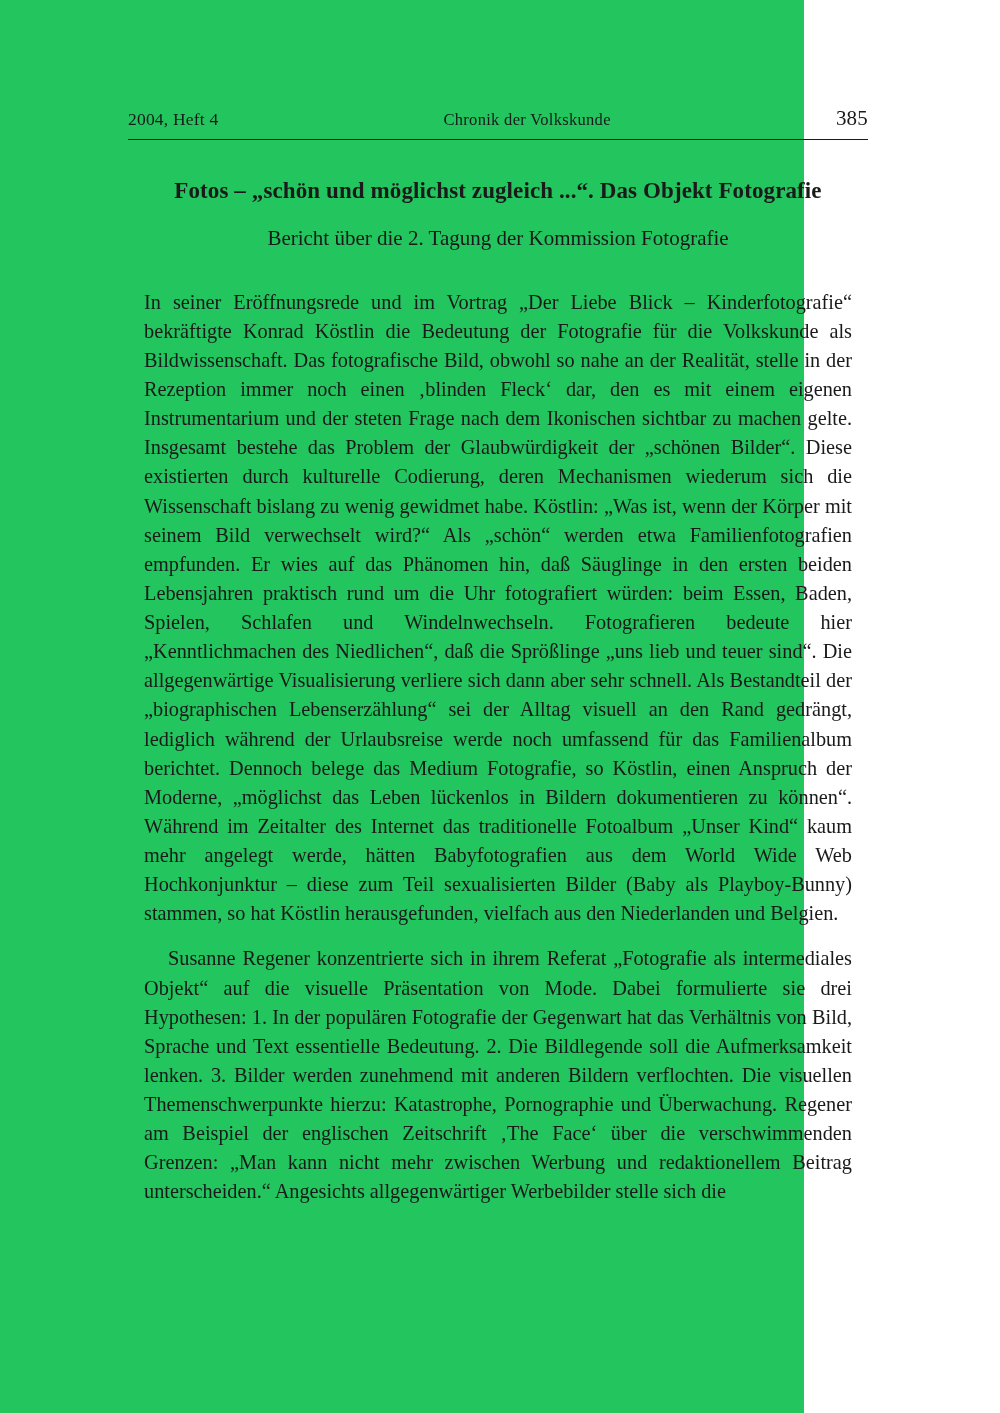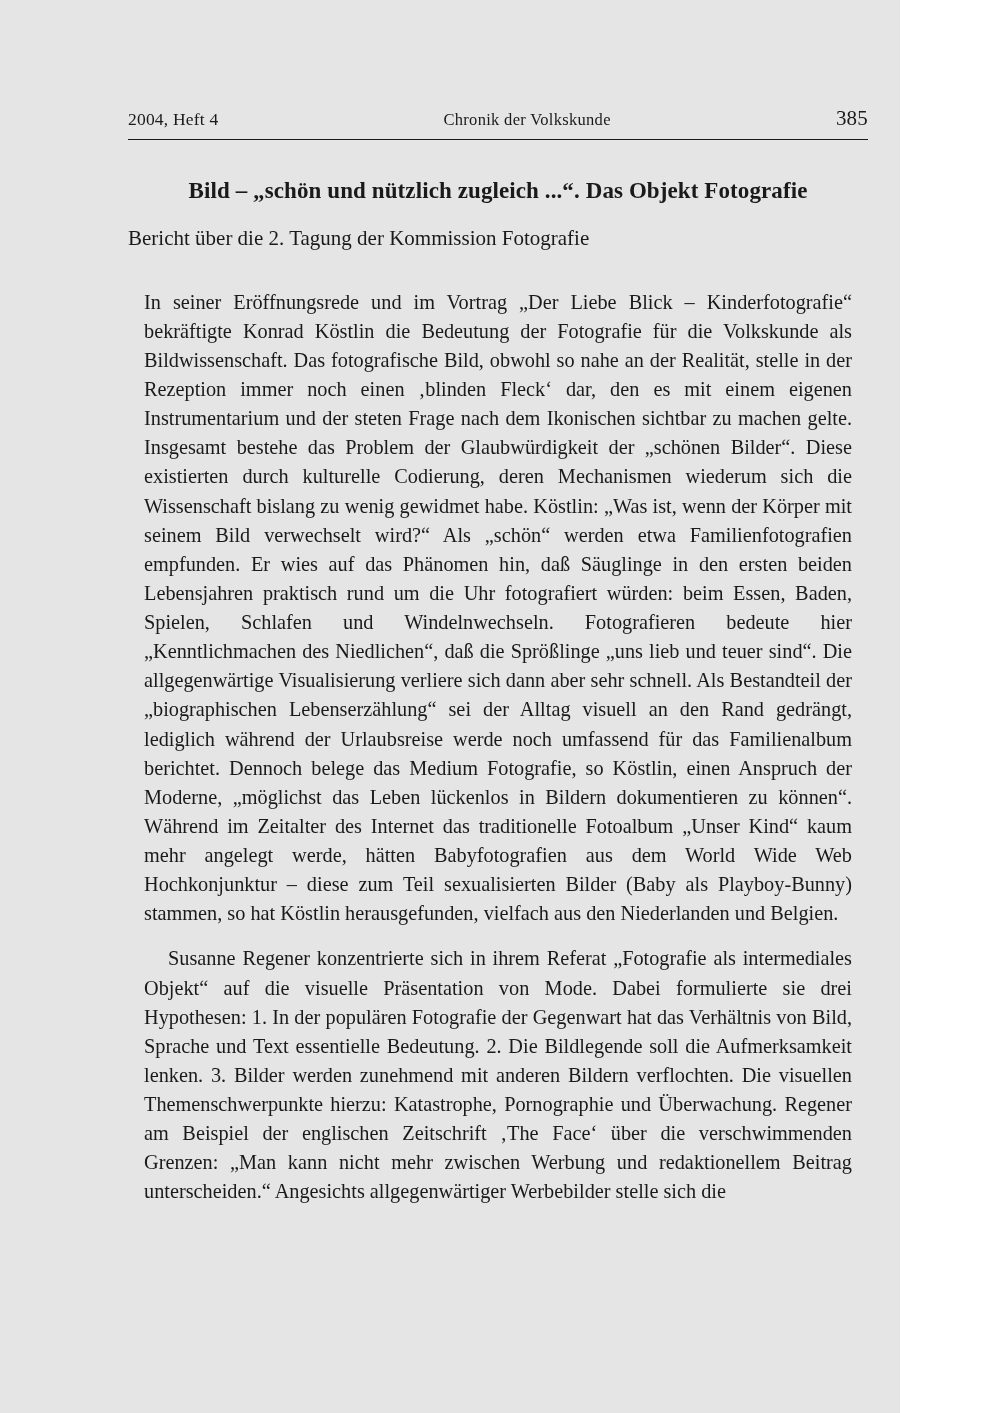--- a/index.html
+++ b/index.html
@@ -12,23 +12,23 @@
     height: 1413px;
     font-family: "Liberation Serif", serif;
     color: #1a1a1a;
     position: relative;
     overflow: hidden;
   }
   .page {
     position: absolute;
     left: 0;
     top: 0;
-    width: 900px;
+    width: 804px;
     height: 1413px;
-    background: #e5e5e5;
+    background: #22c55e;
   }
   .content {
     position: absolute;
     left: 128px;
     top: 108px;
     width: 740px;
   }
   
   .runhead {
     display: flex;
@@ -60,21 +60,21 @@
   
   .article-title {
     font-size: 23px;
     font-weight: bold;
     text-align: center;
     line-height: 1.3;
     margin-bottom: 18px;
     letter-spacing: 0.1px;
   }
   .subtitle {
-    text-align: left;
+    text-align: center;
     font-size: 21px;
     line-height: 1.42;
     margin-bottom: 34px;
   }
   .subtitle div {
     white-space: nowrap;
   }
   
   .para {
     font-size: 20.3px;
@@ -94,21 +94,21 @@
 <div class="page">
   <div class="content">
 
     <div class="runhead">
       <span class="rh-left">2004, Heft 4</span>
       <span class="rh-center">Chronik der Volkskunde</span>
       <span class="rh-right">385</span>
     </div>
     <div class="rule"></div>
 
-    <h1 class="article-title">Bild – „schön und nützlich zugleich ...“. Das Objekt Fotografie</h1>
+    <h1 class="article-title">Fotos – „schön und möglichst zugleich ...“. Das Objekt Fotografie</h1>
 
     <div class="subtitle">
       <div>Bericht über die 2. Tagung der Kommission Fotografie</div>
     </div>
 
     <p class="para">In seiner Eröffnungsrede und im Vortrag „Der Liebe Blick – Kinderfotografie“ bekräftigte Konrad Köstlin die Bedeutung der Fotografie für die Volkskunde als Bildwissenschaft. Das fotografische Bild, obwohl so nahe an der Realität, stelle in der Rezeption immer noch einen ‚blinden Fleck‘ dar, den es mit einem eigenen Instrumentarium und der steten Frage nach dem Ikonischen sichtbar zu machen gelte. Insgesamt bestehe das Problem der Glaubwürdigkeit der „schönen Bilder“. Diese existierten durch kulturelle Codierung, deren Mechanismen wiederum sich die Wissenschaft bislang zu wenig gewidmet habe. Köstlin: „Was ist, wenn der Körper mit seinem Bild verwechselt wird?“ Als „schön“ werden etwa Familienfotografien empfunden. Er wies auf das Phänomen hin, daß Säuglinge in den ersten beiden Lebensjahren praktisch rund um die Uhr fotografiert würden: beim Essen, Baden, Spielen, Schlafen und Windelnwechseln. Fotografieren bedeute hier „Kenntlichmachen des Niedlichen“, daß die Sprößlinge „uns lieb und teuer sind“. Die allgegenwärtige Visualisierung verliere sich dann aber sehr schnell. Als Bestandteil der „biographischen Lebenserzählung“ sei der Alltag visuell an den Rand gedrängt, lediglich während der Urlaubsreise werde noch umfassend für das Familienalbum berichtet. Dennoch belege das Medium Fotografie, so Köstlin, einen Anspruch der Moderne, „möglichst das Leben lückenlos in Bildern dokumentieren zu können“. Während im Zeitalter des Internet das traditionelle Fotoalbum „Unser Kind“ kaum mehr angelegt werde, hätten Babyfotografien aus dem World Wide Web Hochkonjunktur – diese zum Teil sexualisierten Bilder (Baby als Playboy-Bunny) stammen, so hat Köstlin herausgefunden, vielfach aus den Niederlanden und Belgien.</p>
     <p class="para">Susanne Regener konzentrierte sich in ihrem Referat „Fotografie als intermediales Objekt“ auf die visuelle Präsentation von Mode. Dabei formulierte sie drei Hypothesen: 1. In der populären Fotografie der Gegenwart hat das Verhältnis von Bild, Sprache und Text essentielle Bedeutung. 2. Die Bildlegende soll die Aufmerksamkeit lenken. 3. Bilder werden zunehmend mit anderen Bildern verflochten. Die visuellen Themenschwerpunkte hierzu: Katastrophe, Pornographie und Überwachung. Regener am Beispiel der englischen Zeitschrift ‚The Face‘ über die verschwimmenden Grenzen: „Man kann nicht mehr zwischen Werbung und redaktionellem Beitrag unterscheiden.“ Angesichts allgegenwärtiger Werbebilder stelle sich die</p>
 
   </div>
 </div>

